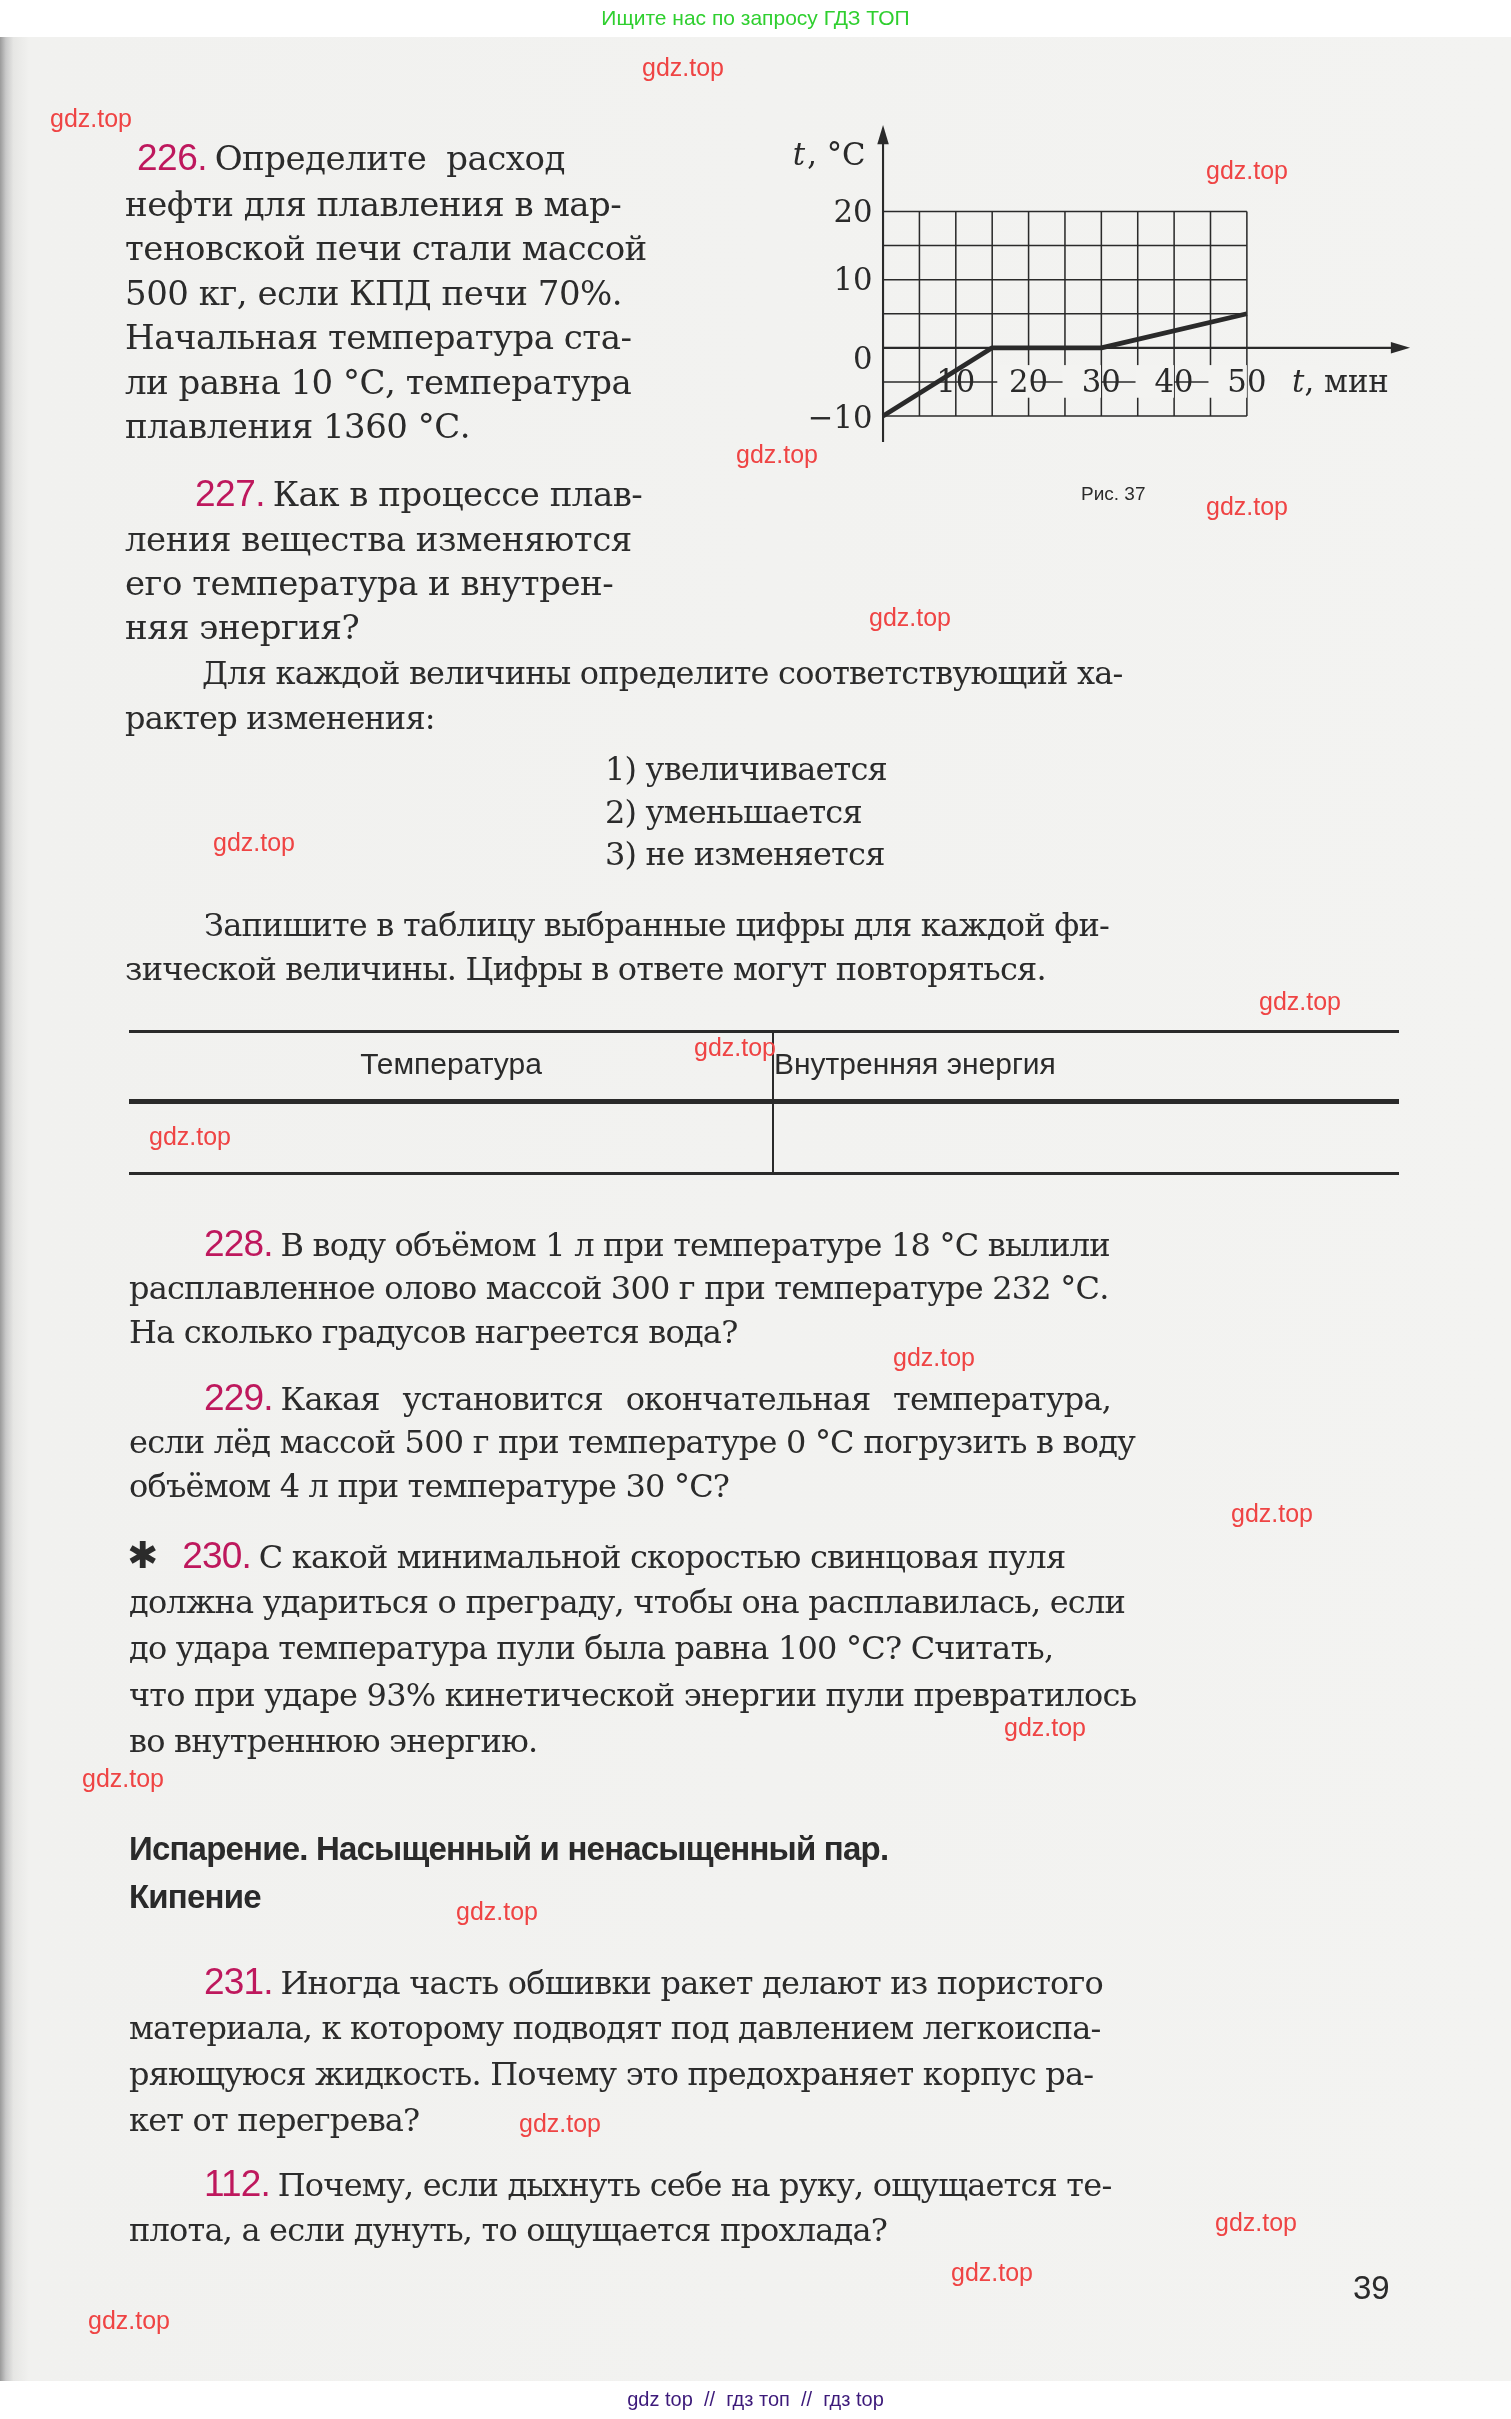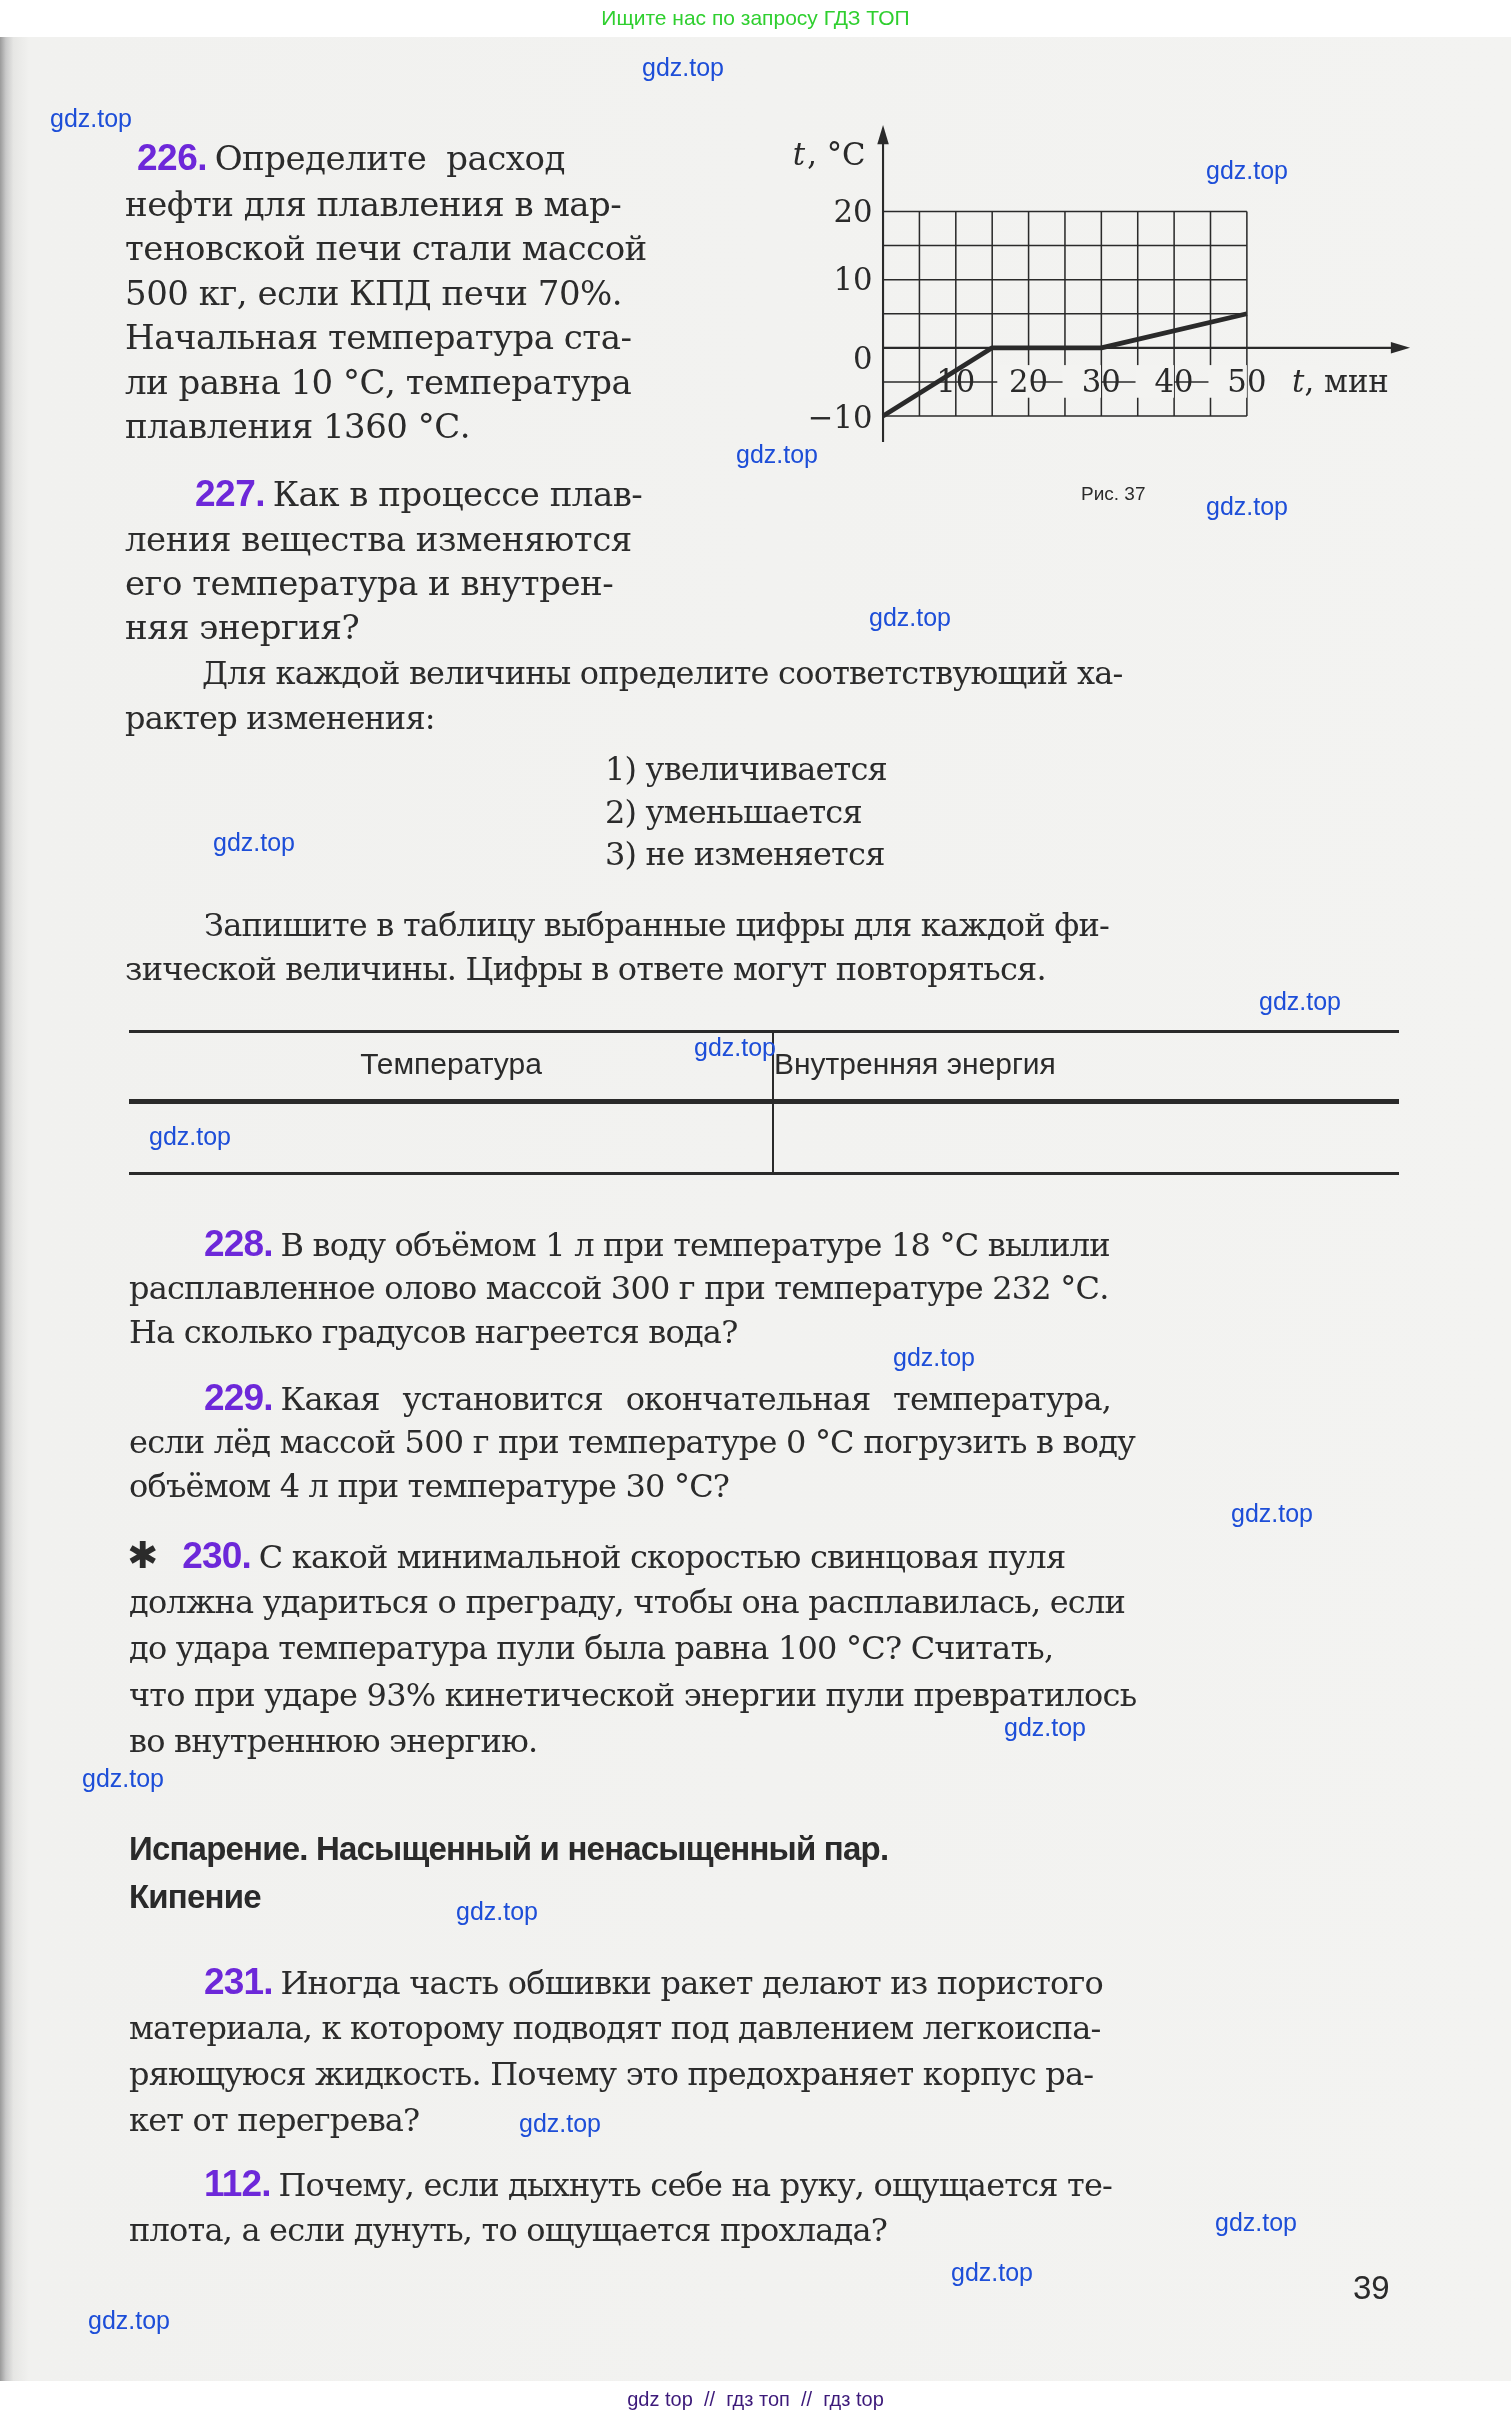--- a/index.html
+++ b/index.html
@@ -1,23 +1,23 @@
 <!DOCTYPE html>
 <html><head>
 <meta charset="utf-8">
 <style>
   html, body { margin:0; padding:0; }
   body { width:1511px; height:2419px; position:relative; background:#ffffff; overflow:hidden; font-family:"DejaVu Serif", serif; color:#2a2a2a; }
   .page { position:absolute; left:0; top:37px; width:1511px; height:2344px; background:linear-gradient(90deg,#9a9a9a 0px,#c8c8c8 5.8px,#e6e6e4 13.4px,#f1f1ef 29px,#f3f3f1 100%); }
   .top-banner { position:absolute; top:5.8px; left:0; width:1511px; text-align:center; font-family:"Liberation Sans", sans-serif; font-size:21px; color:#2fcf2f; }
   .footer-banner { position:absolute; top:2388px; left:0; width:1511px; text-align:center; font-family:"Liberation Sans", sans-serif; font-size:20px; color:#3d1a7a; }
-  .wm { position:absolute; font-family:"Liberation Sans", sans-serif; font-size:25px; color:#1d4ed8; white-space:nowrap; }
+  .wm { position:absolute; font-family:"Liberation Sans", sans-serif; font-size:25px; color:#ef4444; white-space:nowrap; }
   .line { position:absolute; white-space:nowrap; font-family:"DejaVu Serif", serif; font-size:34px; line-height:44px; color:#2b2b2b; letter-spacing:-0.5px; }
   .wide { font-size:32px; letter-spacing:-0.8px; }
-  .num { font-family:"Liberation Sans", sans-serif; font-weight:bold; font-size:37px; color:#6d28d9; margin-right:7.7px; }
+  .num { font-family:"Liberation Sans", sans-serif; font-weight:normal; font-size:37px; color:#be185d; margin-right:7.7px; }
   .heading { position:absolute; white-space:nowrap; font-family:"Liberation Sans", sans-serif; font-weight:bold; font-size:33px; color:#2a2a2a; letter-spacing:-0.8px; }
   .table-line { position:absolute; left:129px; width:1270px; background:#2a2a2a; }
   .table-head { position:absolute; font-family:"Liberation Sans", sans-serif; font-size:30px; color:#2b2b2b; }
   .fig-caption { position:absolute; font-family:"Liberation Sans", sans-serif; font-weight:normal; font-size:19px; color:#2b2b2b; }
   .page-num { position:absolute; font-family:"Liberation Sans", sans-serif; font-size:33px; color:#2b2b2b; }
   .star { font-family:"DejaVu Sans", sans-serif; font-weight:bold; font-size:37px; margin-right:25px; }
   svg text { font-family:"DejaVu Serif", serif; }
 </style>
 </head>
 <body>

